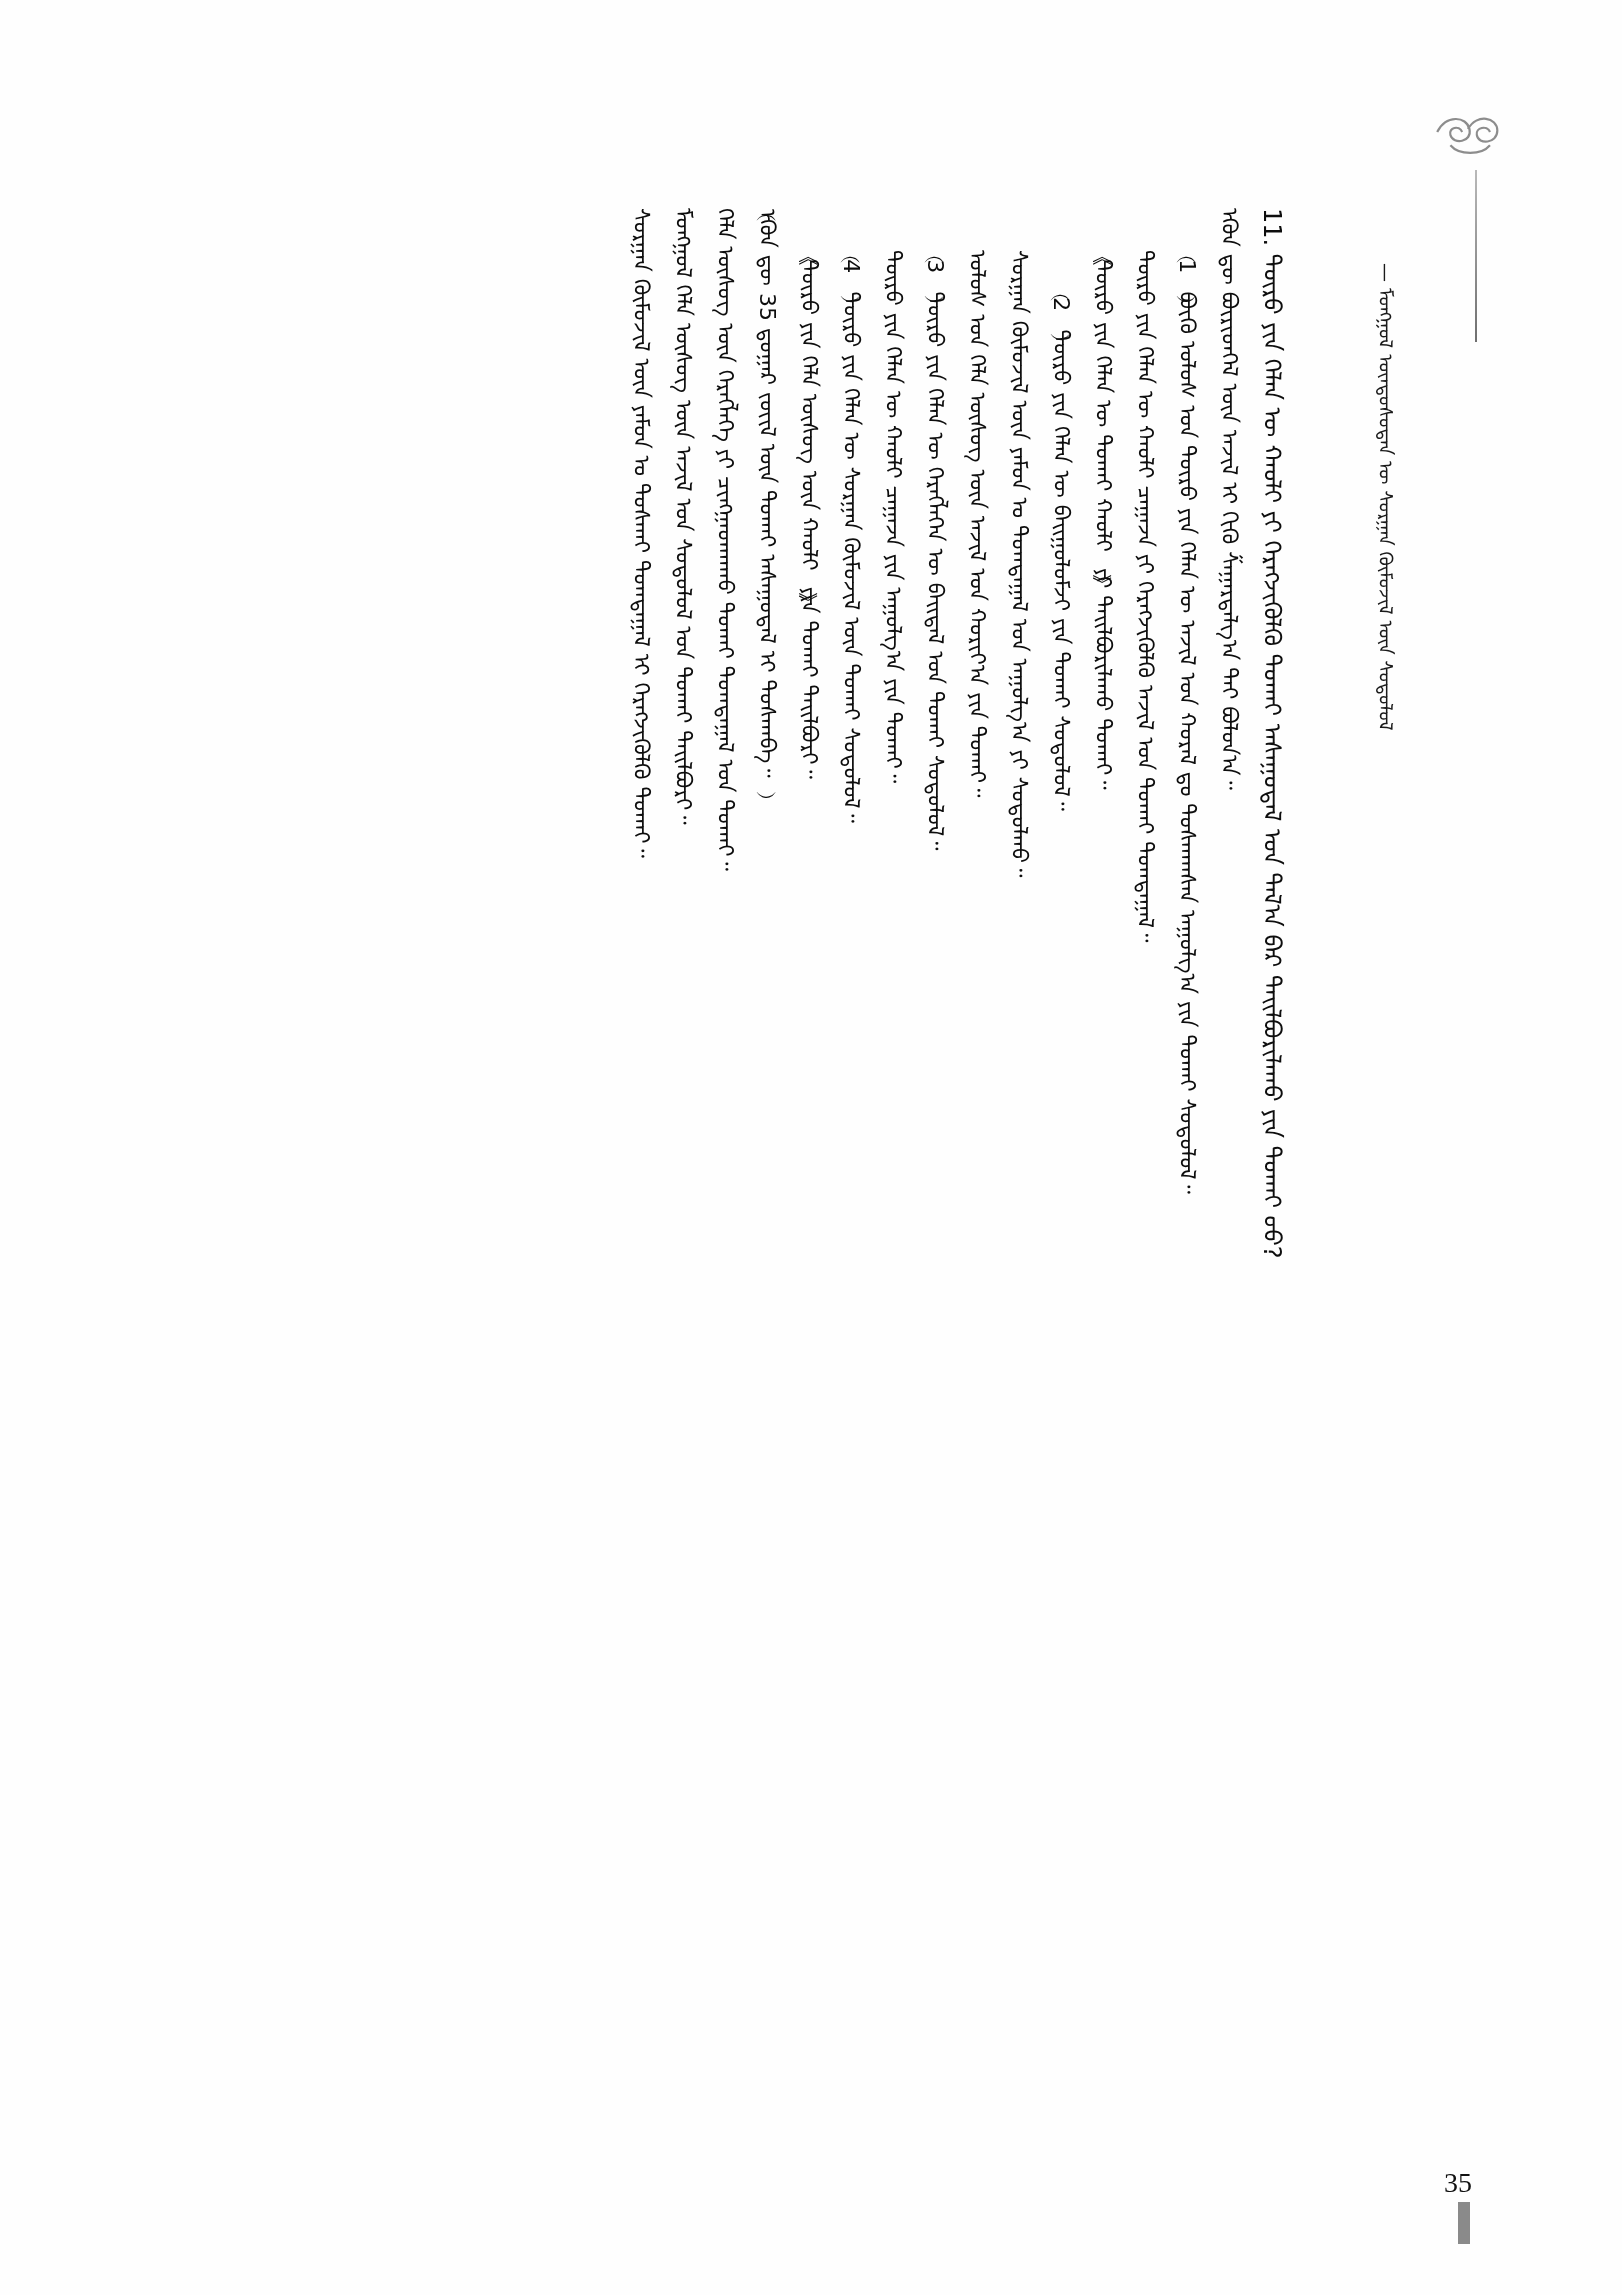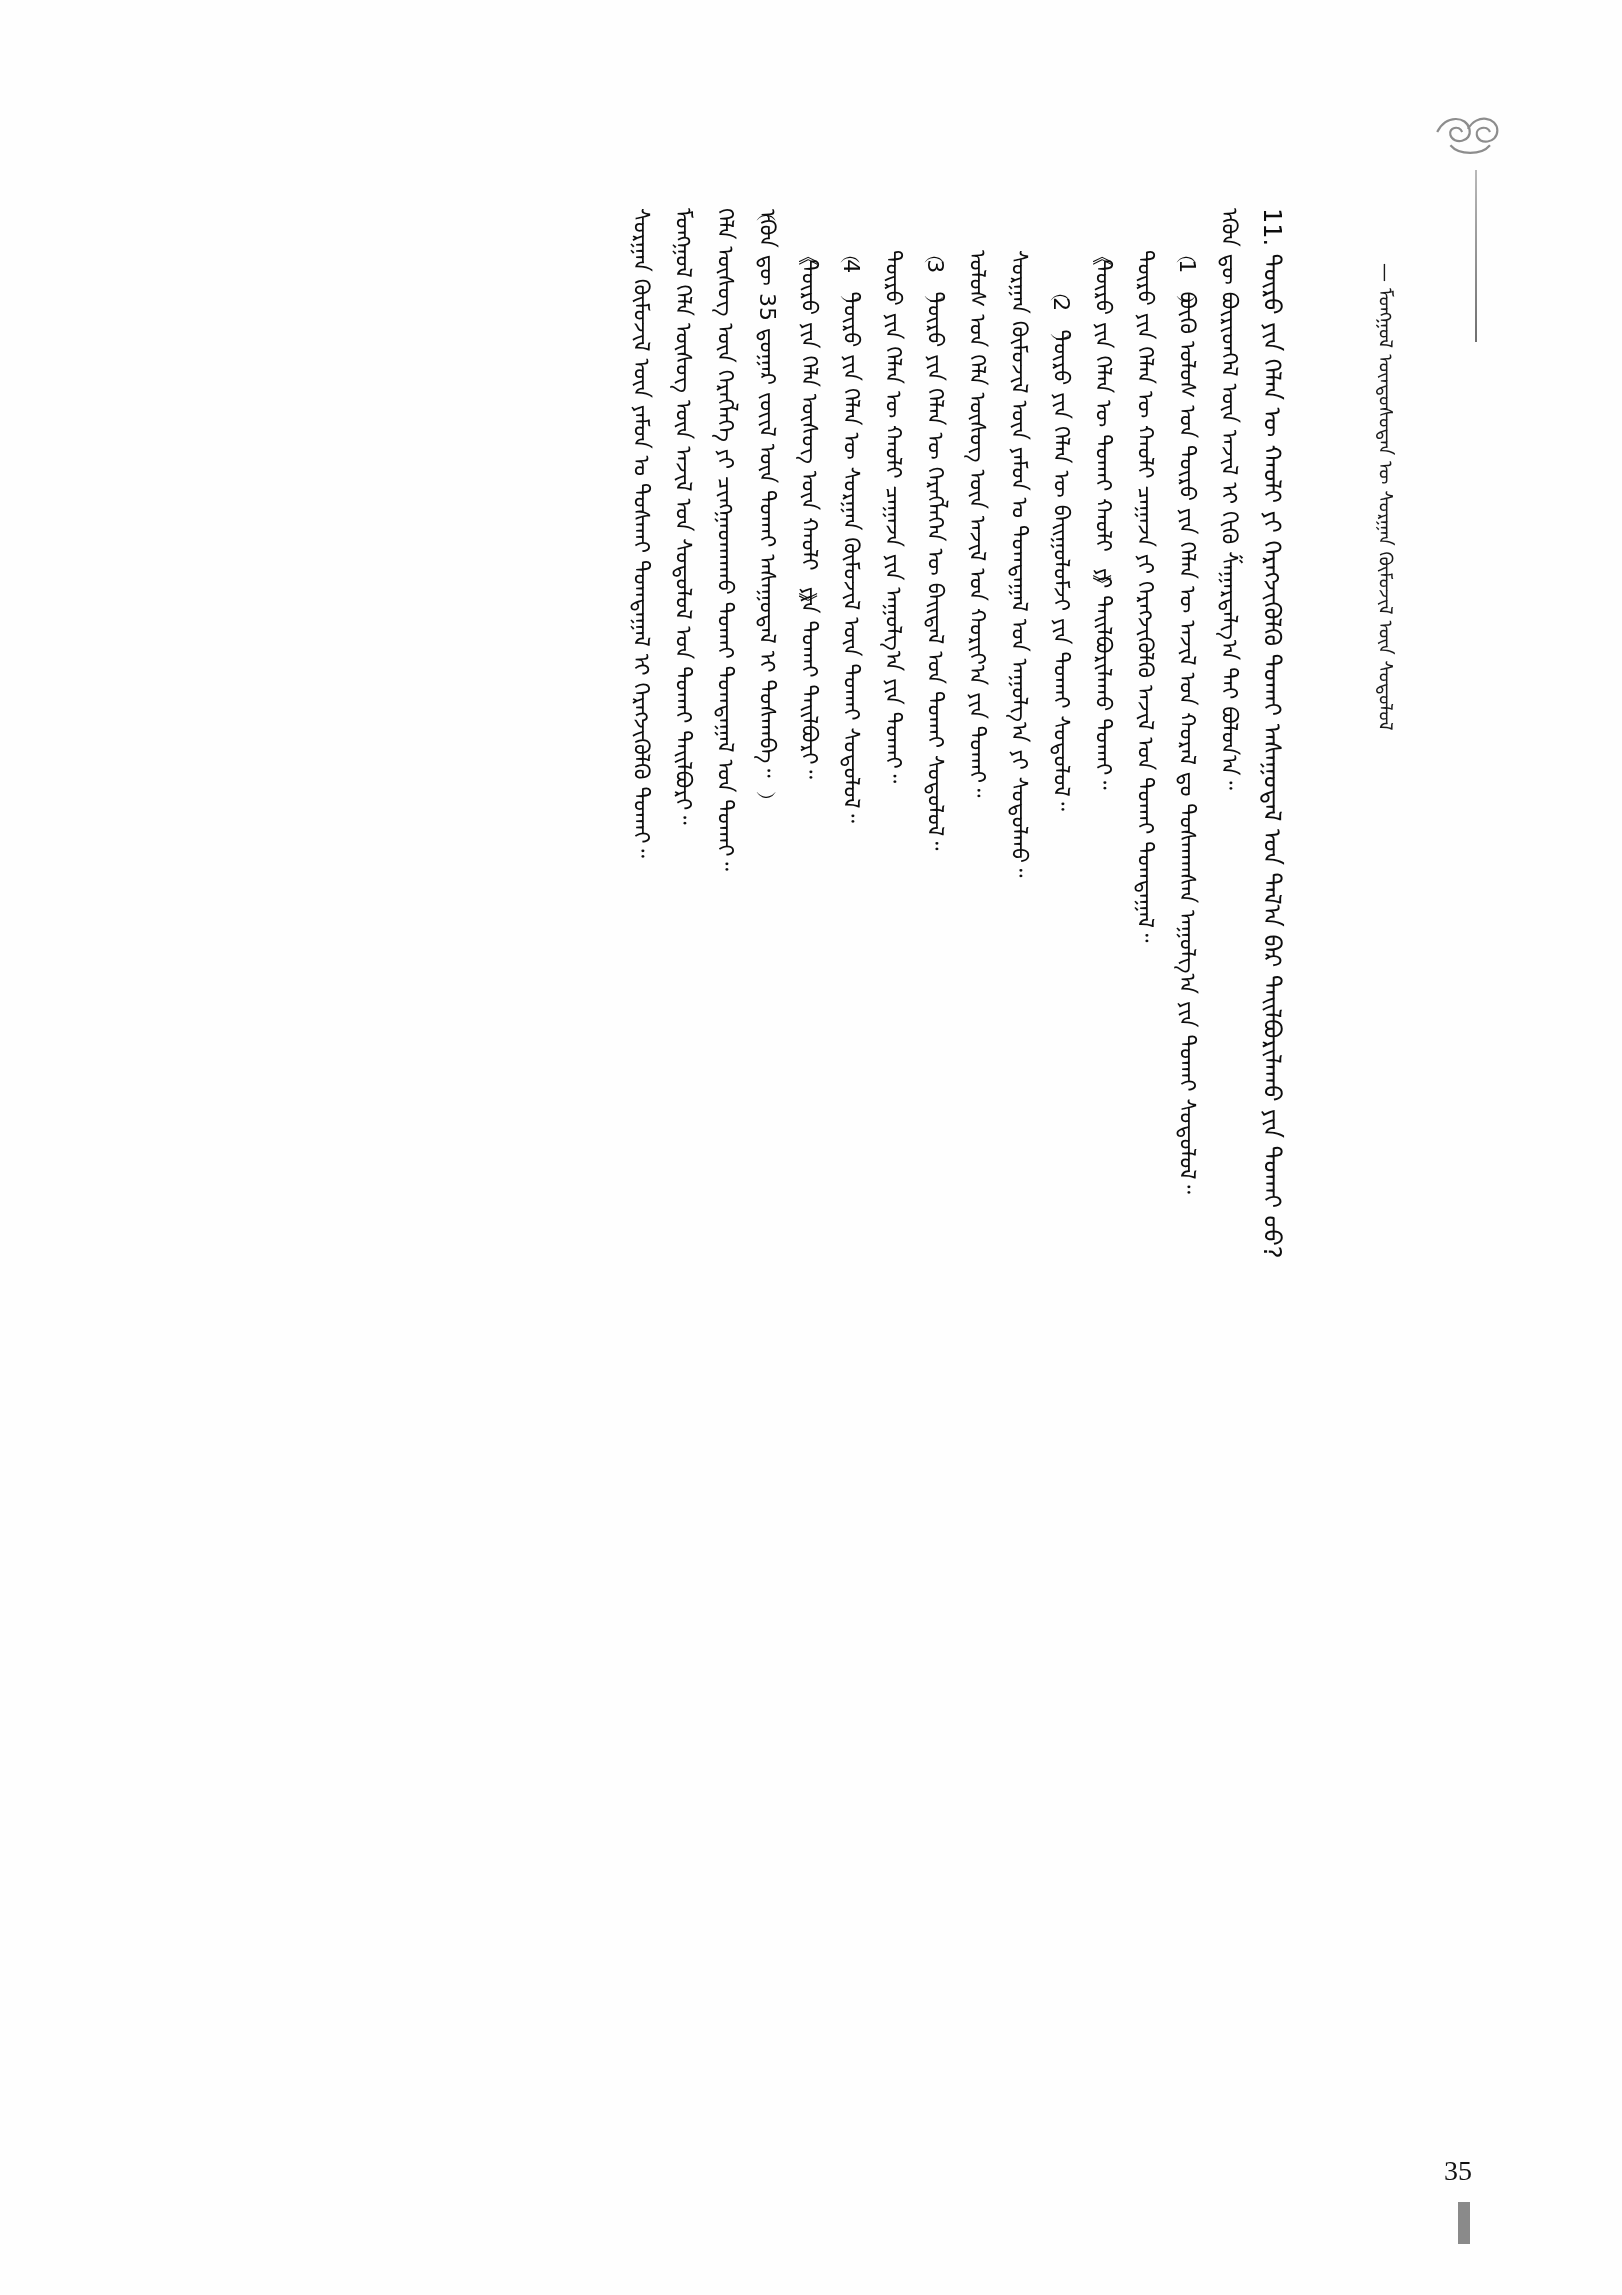--- a/index.html
+++ b/index.html
@@ -85,21 +85,21 @@
   }
   .col.big {
     font-size: 24px;
     width: 48px;
     flex: 0 0 48px;
   }
 
   
   .folio {
     position: absolute;
-    bottom: 108px;
+    bottom: 96px;
     right: 150px;
     font-size: 28px;
     color: #111;
     font-family: "Liberation Serif", serif;
   }
   .folio-rule {
     position: absolute;
     bottom: 51px;
     right: 152px;
     width: 11.7px;

